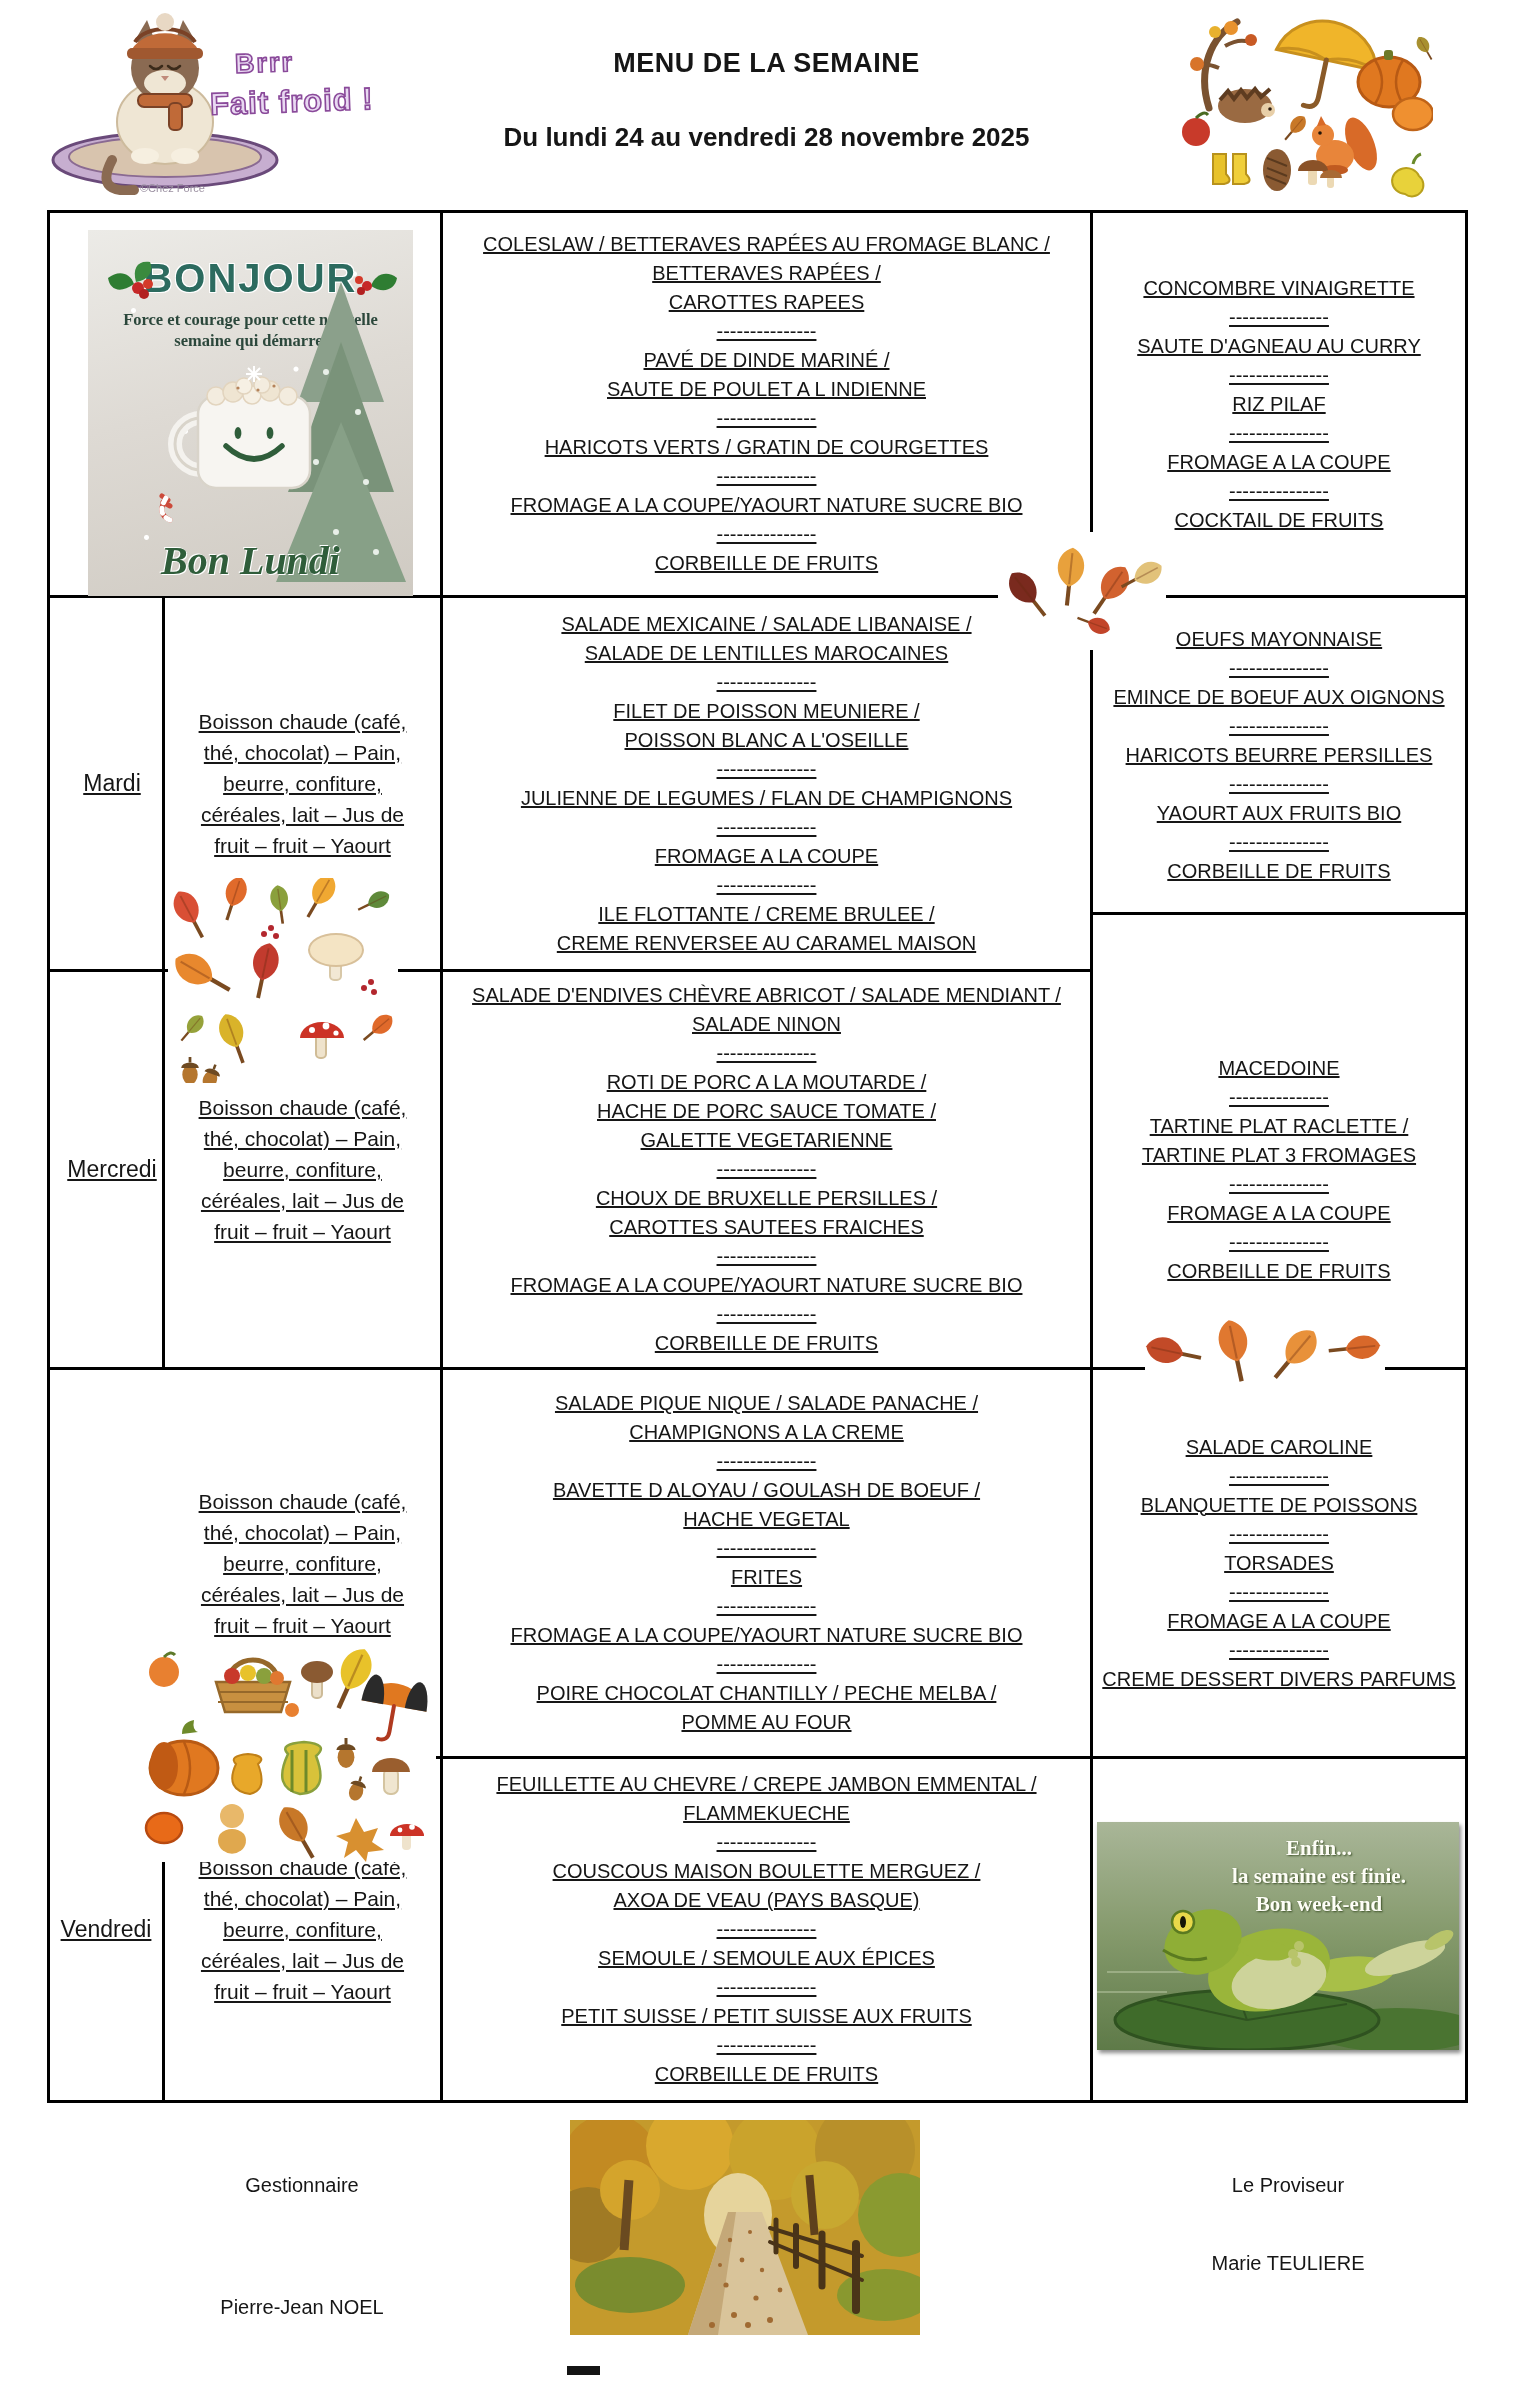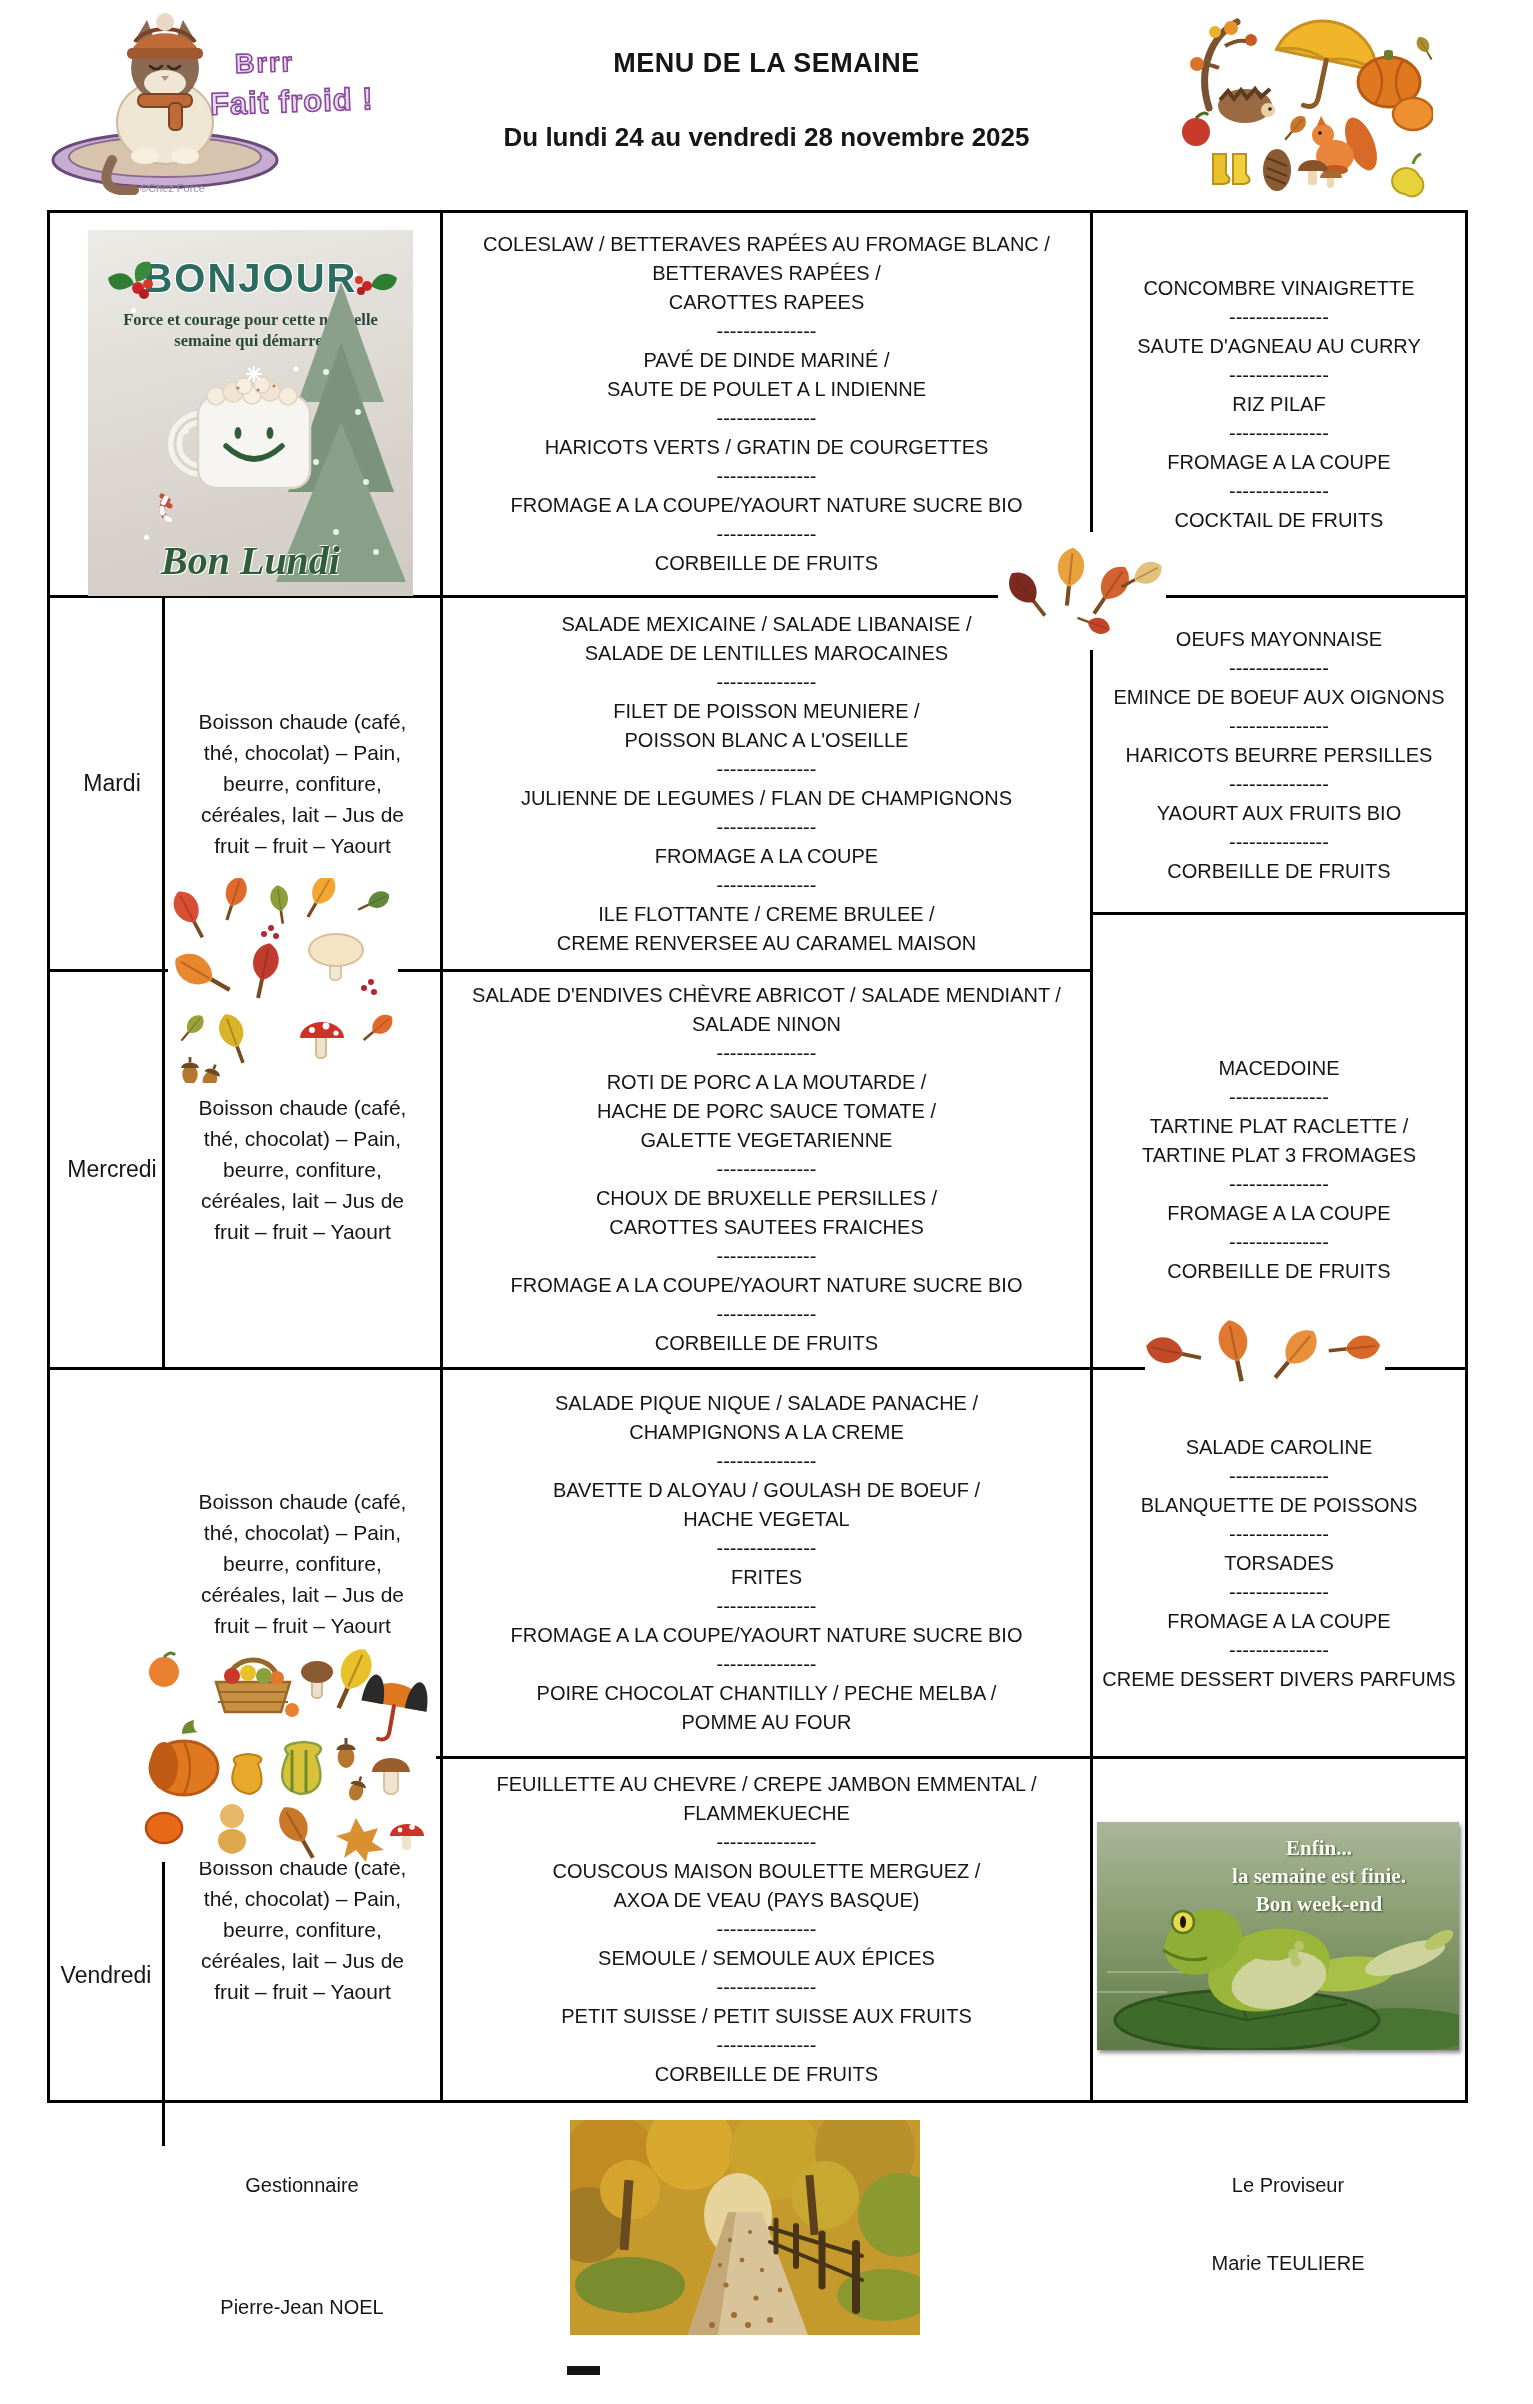--- a/index.html
+++ b/index.html
@@ -12,21 +12,21 @@
   .cat-wrap{left:50px;top:10px;width:380px;height:195px;}
   .cat-caption{position:absolute;font-weight:bold;color:#e9d9f2;
                -webkit-text-stroke:1.6px #8a4a9a;text-shadow:0 0 1px #8a4a9a;transform:rotate(-2deg);}
   .cat-cap1{left:185px;top:38px;font-size:27px;letter-spacing:2px;}
   .cat-cap2{left:160px;top:74px;font-size:31px;letter-spacing:1px;}
   .cat-watermark{position:absolute;left:90px;top:172px;font-size:11px;color:#9a8fa0;}
   .clipart-right{left:1175px;top:8px;width:258px;height:192px;}
   
   .menu-table{left:47px;top:210px;width:1421px;height:1893px;border:3px solid #000;box-sizing:border-box;}
   .cell{position:absolute;display:flex;flex-direction:column;justify-content:center;align-items:center;
-        text-align:center;box-sizing:border-box;}
+        text-align:center;box-sizing:border-box;text-decoration:underline;}
   .br{border-right:3px solid #000;} .bb{border-bottom:3px solid #000;padding-left:12px;}
   .menu{font-size:20px;line-height:29px;padding:0 3px;}
   .bk{font-size:21px;line-height:31px;padding:0 14px;}
   .daylab{font-size:23px;}
   
   .bonjour-card{position:absolute;left:38px;top:17px;width:325px;height:366px;overflow:hidden;
      background:linear-gradient(165deg,#ecebe7 0%,#dedad4 45%,#cfcac2 100%);
      background-image:radial-gradient(circle 2px at 14% 22%,#fff 2px,transparent 3px),
        radial-gradient(circle 2px at 82% 12%,#fff 2px,transparent 3px),
        radial-gradient(circle 2px at 64% 38%,#fff 2px,transparent 3px),
@@ -234,21 +234,21 @@
 
     <div class="cell br bb daylab" style="left:0;top:759px;width:115px;height:398px;">Mercredi</div>
     <div class="cell br bb bk" style="left:115px;top:759px;width:278px;height:398px;">Boisson chaude (café,<br>thé, chocolat) – Pain,<br>beurre, confiture,<br>céréales, lait – Jus de<br>fruit – fruit – Yaourt</div>
     <div class="cell br bb menu" style="left:393px;top:759px;width:650px;height:398px;">SALADE D'ENDIVES CHÈVRE ABRICOT / SALADE MENDIANT /<br>SALADE NINON<br>---------------<br>ROTI DE PORC A LA MOUTARDE /<br>HACHE DE PORC SAUCE TOMATE /<br>GALETTE VEGETARIENNE<br>---------------<br>CHOUX DE BRUXELLE PERSILLES /<br>CAROTTES SAUTEES FRAICHES<br>---------------<br>FROMAGE A LA COUPE/YAOURT NATURE SUCRE BIO<br>---------------<br>CORBEILLE DE FRUITS</div>
     <div class="cell bb menu" style="left:1043px;top:759px;width:372px;height:398px;">MACEDOINE<br>---------------<br>TARTINE PLAT RACLETTE /<br>TARTINE PLAT 3 FROMAGES<br>---------------<br>FROMAGE A LA COUPE<br>---------------<br>CORBEILLE DE FRUITS</div>
 
     <div class="cell br bb bk" style="left:115px;top:1157px;width:278px;height:389px;">Boisson chaude (café,<br>thé, chocolat) – Pain,<br>beurre, confiture,<br>céréales, lait – Jus de<br>fruit – fruit – Yaourt</div>
     <div class="cell br bb menu" style="left:393px;top:1157px;width:650px;height:389px;">SALADE PIQUE NIQUE / SALADE PANACHE /<br>CHAMPIGNONS A LA CREME<br>---------------<br>BAVETTE D ALOYAU / GOULASH DE BOEUF /<br>HACHE VEGETAL<br>---------------<br>FRITES<br>---------------<br>FROMAGE A LA COUPE/YAOURT NATURE SUCRE BIO<br>---------------<br>POIRE CHOCOLAT CHANTILLY / PECHE MELBA /<br>POMME AU FOUR</div>
     <div class="cell bb menu" style="left:1043px;top:1157px;width:372px;height:389px;">SALADE CAROLINE<br>---------------<br>BLANQUETTE DE POISSONS<br>---------------<br>TORSADES<br>---------------<br>FROMAGE A LA COUPE<br>---------------<br>CREME DESSERT DIVERS PARFUMS</div>
 
-    <div class="cell br daylab" style="left:0;top:1546px;width:115px;height:341px;margin-top:46px;">Vendredi</div>
+    <div class="cell br daylab" style="left:0;top:1546px;width:115px;height:341px;">Vendredi</div>
     <div class="cell br bk" style="left:115px;top:1546px;width:278px;height:341px;">Boisson chaude (café,<br>thé, chocolat) – Pain,<br>beurre, confiture,<br>céréales, lait – Jus de<br>fruit – fruit – Yaourt</div>
     <div class="cell br menu" style="left:393px;top:1546px;width:650px;height:341px;">FEUILLETTE AU CHEVRE / CREPE JAMBON EMMENTAL /<br>FLAMMEKUECHE<br>---------------<br>COUSCOUS MAISON BOULETTE MERGUEZ /<br>AXOA DE VEAU (PAYS BASQUE)<br>---------------<br>SEMOULE / SEMOULE AUX ÉPICES<br>---------------<br>PETIT SUISSE / PETIT SUISSE AUX FRUITS<br>---------------<br>CORBEILLE DE FRUITS</div>
     <div class="cell" style="left:1043px;top:1546px;width:372px;height:341px;">
       <div class="frog-card">
         <svg width="362" height="228" viewBox="0 0 362 228" style="position:absolute;left:0;top:0;">
           <rect width="362" height="228" fill="url(#gfrog)"></rect>
           <g stroke="rgba(220,230,200,.35)" stroke-width="2">
             <path d="M10,150 h90 M0,170 h70 M20,190 h60"></path>
           </g>
           <ellipse cx="300" cy="208" rx="85" ry="22" fill="#4a7431"></ellipse>

